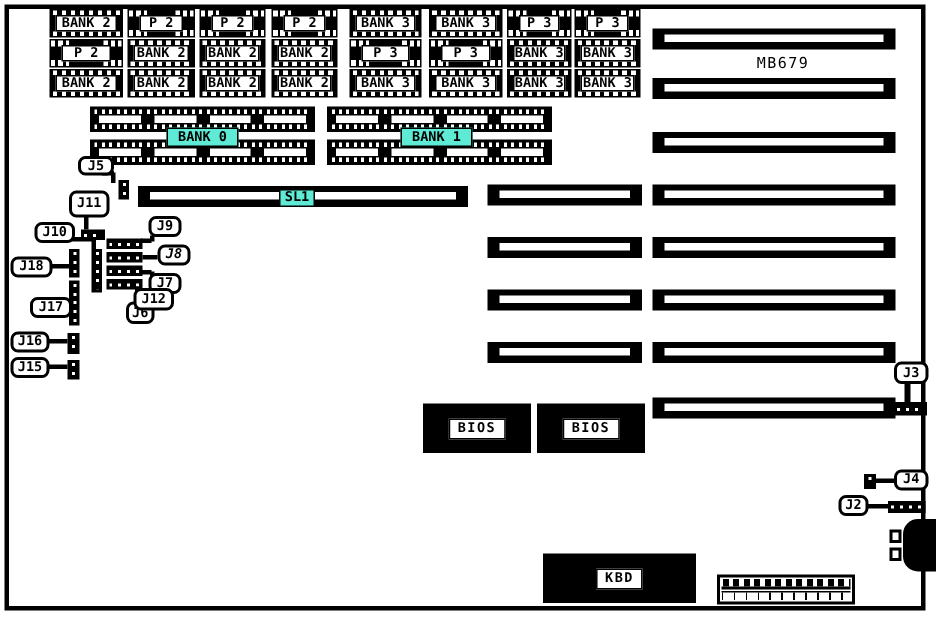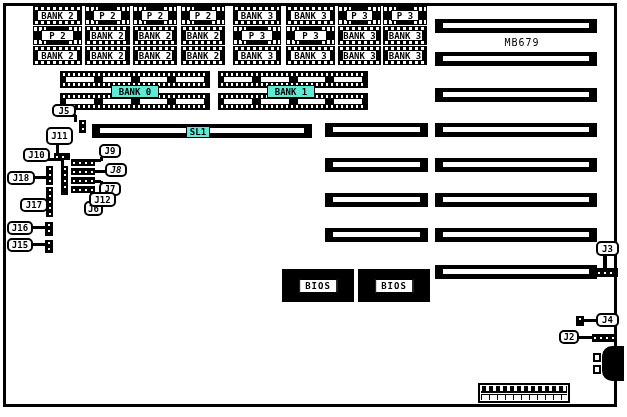--- a/index.html
+++ b/index.html
@@ -285,20 +285,23 @@
       <div class="slot-stripe"></div>
     </div>
     <div class="slot" style="left: 435px; top: 265px; width: 162px; height: 14px;">
       <div class="slot-stripe"></div>
     </div>
     <div class="ic" style="left: 282px; top: 269px; width: 72px; height: 33px;">
       <div class="ic-label">BIOS</div>
     </div>
     <div class="ic" style="left: 358px; top: 269px; width: 72px; height: 33px;">
       <div class="ic-label">BIOS</div>
+    </div>
+    <div class="ic" style="left: 362px; top: 369px; width: 102px; height: 33px;">
+      <div class="ic-label">KBD</div>
     </div>
     <div class="bconn" style="left: 478px; top: 383px; width: 92px; height: 20px;">
       <div class="bconn-dots"></div>
       <div class="bconn-squares"></div>
     </div>
     <div class="din" style="left: 602px; top: 346px; width: 22px; height: 35px;"></div>
     <div class="din-pin" style="left: 593px; top: 353px; width: 8px; height: 9px;"></div>
     <div class="din-pin" style="left: 593px; top: 365px; width: 8px; height: 9px;"></div>
     <div class="jblock" style="left: 79px; top: 120px; width: 7px; height: 13px;">
       <div class="jdots-v"></div>

